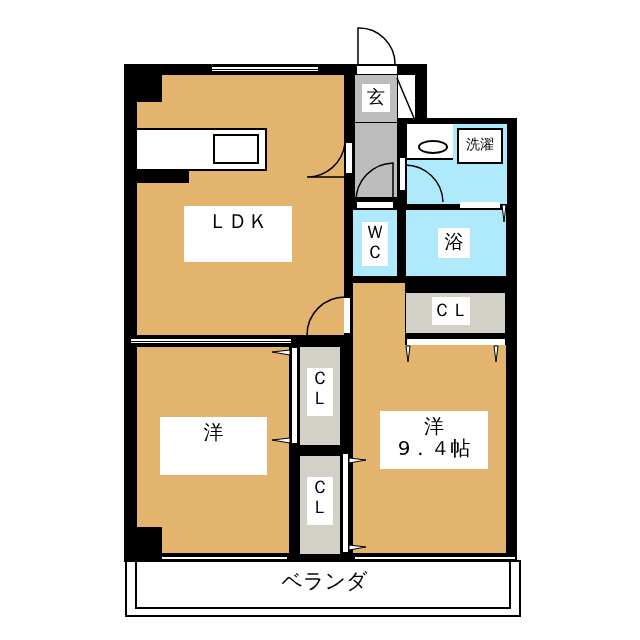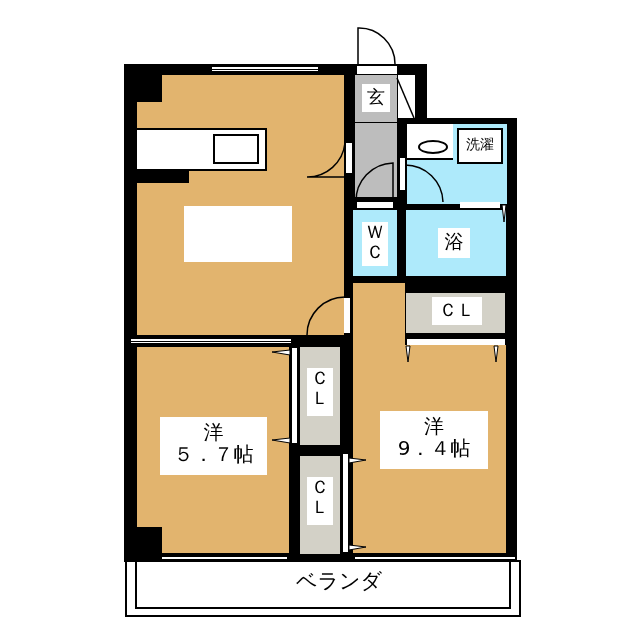--- a/index.html
+++ b/index.html
@@ -15,21 +15,21 @@
   .win{position:absolute;background:#fff;border-top:2px solid #000;border-bottom:2px solid #000;box-sizing:border-box;}
   .win::after{content:"";position:absolute;left:0;right:0;top:50%;border-top:1px solid #000;}
   .door-open{position:absolute;background:#fff;}
   svg{position:absolute;left:0;top:0;}
 </style>
 </head>
 <body>
 
 <div class="abs" style="left:125px;top:560px;width:396px;height:57px;border:2px solid #000;background:#fff;">
   <div class="abs" style="left:8px;top:0;width:376px;height:47px;border:2px solid #000;border-top:none;"></div>
-  <div class="label" style="left:140px;top:8px;width:115px;font-size:21px;background:transparent;text-align:right;">ベランダ</div>
+  <div class="label" style="left:140px;top:8px;width:115px;font-size:21px;background:transparent;">ベランダ</div>
 </div>
 
 <div class="abs wall" style="left:124px;top:64px;width:222px;height:498px;"></div>
 <div class="abs wall" style="left:345px;top:64px;width:82px;height:60px;"></div>
 <div class="abs wall" style="left:345px;top:118px;width:172px;height:444px;"></div>
 
 <div class="abs floor" style="left:137px;top:75px;width:207px;height:260px;"></div>
 <div class="abs wall" style="left:137px;top:75px;width:25px;height:27px;"></div>
 
 <div class="abs white" style="left:137px;top:128px;width:130px;height:43px;border:2px solid #000;border-left:none;"></div>
@@ -53,52 +53,52 @@
 <div class="abs blue" style="left:353px;top:210px;width:44px;height:66px;"></div>
 <div class="label" style="left:362px;top:222px;width:26px;height:44px;font-size:18px;">
   <div>Ｗ</div>
   <div>Ｃ</div>
 </div>
 
 <div class="abs blue" style="left:406px;top:210px;width:100px;height:66px;"></div>
 <div class="label" style="left:438px;top:228px;width:32px;height:30px;font-size:19px;padding-top:3px;">浴</div>
 
 <div class="abs closet" style="left:406px;top:293px;width:99px;height:40px;"></div>
-<div class="label" style="left:432px;top:297px;width:50px;height:28px;font-size:18px;padding-top:3px;">ＣＬ</div>
+<div class="label" style="left:432px;top:297px;width:38px;height:28px;font-size:18px;padding-top:3px;">ＣＬ</div>
 <div class="abs white" style="left:406px;top:338px;width:100px;height:8px;border:1px solid #000;"></div>
 
 <div class="abs floor" style="left:353px;top:283px;width:52px;height:62px;"></div>
 <div class="abs floor" style="left:353px;top:345px;width:153px;height:208px;"></div>
 <div class="label" style="left:380px;top:411px;width:108px;height:58px;font-size:20px;padding-top:4px;">
   <div>洋</div>
   <div>9．４帖</div>
 </div>
 
 <div class="abs floor" style="left:137px;top:347px;width:152px;height:206px;"></div>
 <div class="abs wall" style="left:137px;top:527px;width:25px;height:26px;"></div>
 <div class="label" style="left:160px;top:417px;width:107px;height:58px;font-size:20px;padding-top:4px;">
   <div>洋</div>
-  <div>５．７帖</div>
 </div>
 
 <div class="abs closet" style="left:300px;top:347px;width:40px;height:98px;"></div>
 <div class="label" style="left:307px;top:368px;width:26px;height:48px;font-size:18px;">
   <div>Ｃ</div>
   <div>Ｌ</div>
 </div>
 <div class="abs white" style="left:291px;top:347px;width:7px;height:97px;border:1px solid #000;"></div>
 
 <div class="abs closet" style="left:300px;top:456px;width:40px;height:98px;"></div>
 <div class="label" style="left:307px;top:477px;width:26px;height:48px;font-size:18px;">
   <div>Ｃ</div>
   <div>Ｌ</div>
 </div>
 <div class="abs white" style="left:342px;top:453px;width:7px;height:100px;border:1px solid #000;"></div>
 
 <div class="label" style="left:184px;top:206px;width:108px;height:56px;font-size:20px;padding-top:4px;">
+  <div>ＬＤＫ</div>
 </div>
 
 <div class="win" style="left:131px;top:337px;width:160px;height:8px;"></div>
 
 <div class="win" style="left:162px;top:555px;width:125px;height:7px;"></div>
 <div class="win" style="left:355px;top:555px;width:160px;height:7px;"></div>
 
 <div class="door-open" style="left:346px;top:143px;width:6px;height:30px;"></div>
 <div class="door-open" style="left:400px;top:158px;width:5px;height:32px;"></div>
 <div class="door-open" style="left:357px;top:202px;width:36px;height:6px;"></div>

